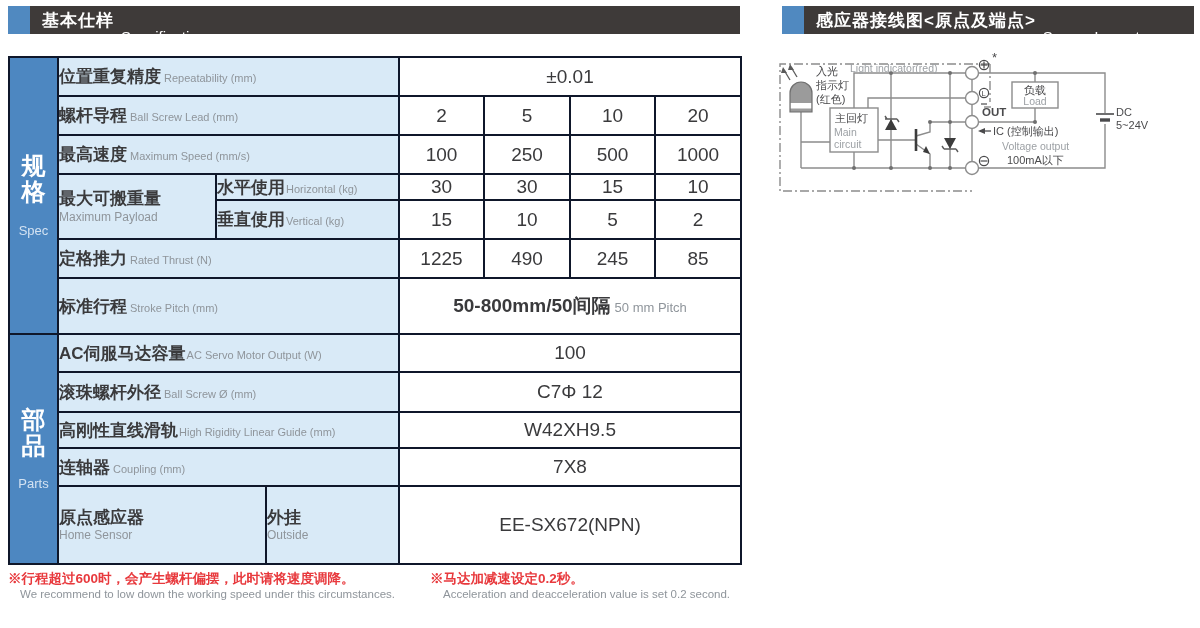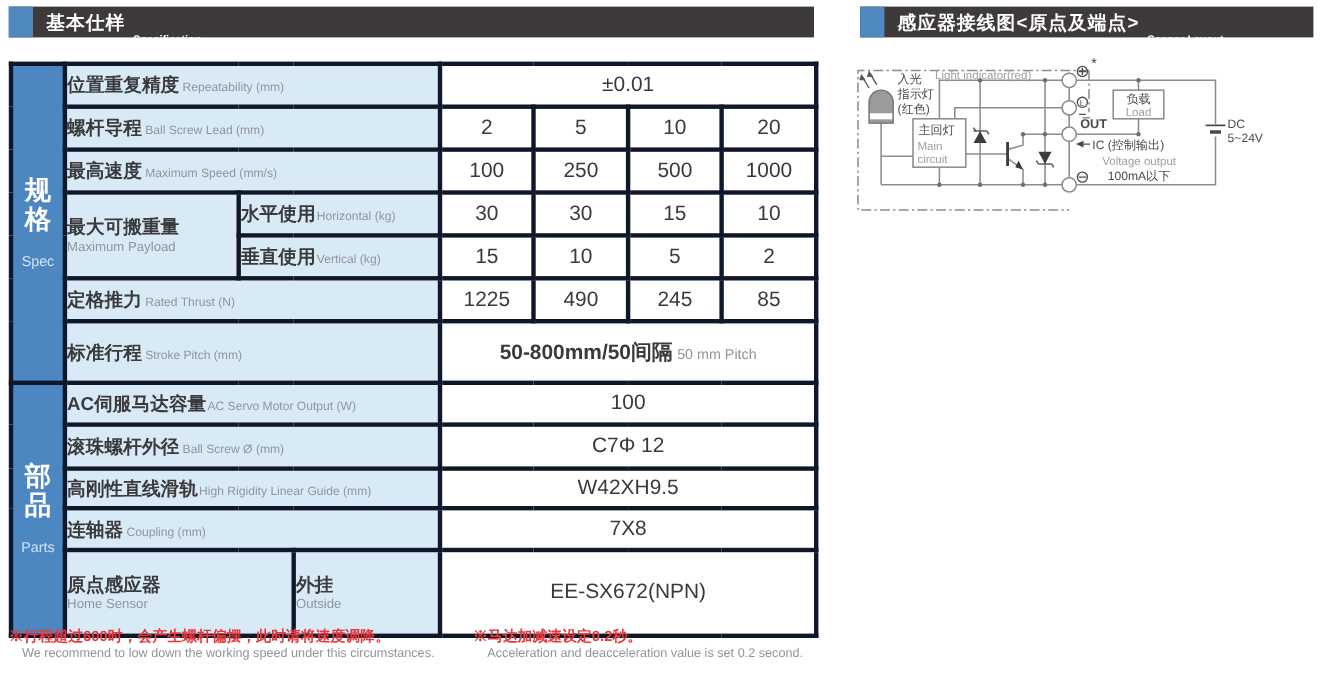--- a/index.html
+++ b/index.html
@@ -8,26 +8,26 @@
     font-family:"Liberation Sans", sans-serif;overflow:hidden;
     -webkit-font-smoothing:antialiased;
   }
   
   .hdr{position:absolute;top:6px;height:28px;background:#3e3a39;color:#fff;
        display:flex;align-items:center;}
   .hdr-left{left:8px;width:732px;}
   .hdr-right{left:782px;width:412px;}
   .hdr-sq{width:22px;height:28px;background:#5089c0;flex:0 0 auto;margin-right:12px;}
   .hdr-zh{font-size:17px;font-weight:700;letter-spacing:1px;white-space:nowrap;}
-  .hdr-en{font-size:10px;font-weight:700;margin-left:7px;white-space:nowrap;margin-top:32px;}
+  .hdr-en{font-size:15px;font-weight:400;margin-left:7px;white-space:nowrap;margin-top:32px;}
 
   
   table.spec{position:absolute;left:8px;top:56px;width:732px;
              border-collapse:collapse;table-layout:fixed;}
-  table.spec td{border:4px solid #0f172a;padding:0;overflow:hidden;}
+  table.spec td{border:2px solid #0f172a;padding:0;overflow:hidden;}
   td.side{background:#4d87c1;color:#fff;text-align:center;vertical-align:middle;}
   .side-zh{font-size:24px;font-weight:700;line-height:1.08;width:26px;margin:0 auto;
            letter-spacing:0;word-break:break-all;}
   .side-en{font-size:13px;color:#d3e2f2;margin-top:18px;}
   td.lab{background:#d9eaf7;vertical-align:middle;padding-left:9px;}
   .zh{font-size:17px;font-weight:600;color:#3a3a3c;}
   .en{font-size:11px;color:#8f959b;margin-left:3px;font-weight:400;}
   td.lab .stack-zh{display:block;font-size:17px;font-weight:600;color:#3a3a3c;line-height:1.15;}
   td.lab .stack-en{display:block;font-size:12px;color:#8f959b;line-height:1.2;margin-top:1px;}
   td.val{background:#fff;text-align:center;vertical-align:middle;
@@ -101,21 +101,21 @@
   </tr>
   <tr style="height:39px">
     <td class="lab" colspan="3">
       <span class="zh">最高速度</span><span class="en">Maximum Speed (mm/s)</span>
     </td>
     <td class="val">100</td>
     <td class="val">250</td>
     <td class="val">500</td>
     <td class="val">1000</td>
   </tr>
-  <tr style="height:39px">
+  <tr style="height:26px">
     <td class="lab" rowspan="2">
       <span class="stack-zh">最大可搬重量</span>
       <span class="stack-en">Maximum Payload</span>
     </td>
     <td class="lab" colspan="2">
       <span class="zh">水平使用</span><span class="en" style="margin-left:1px">Horizontal (kg)</span>
     </td>
     <td class="val">30</td>
     <td class="val">30</td>
     <td class="val">15</td>

